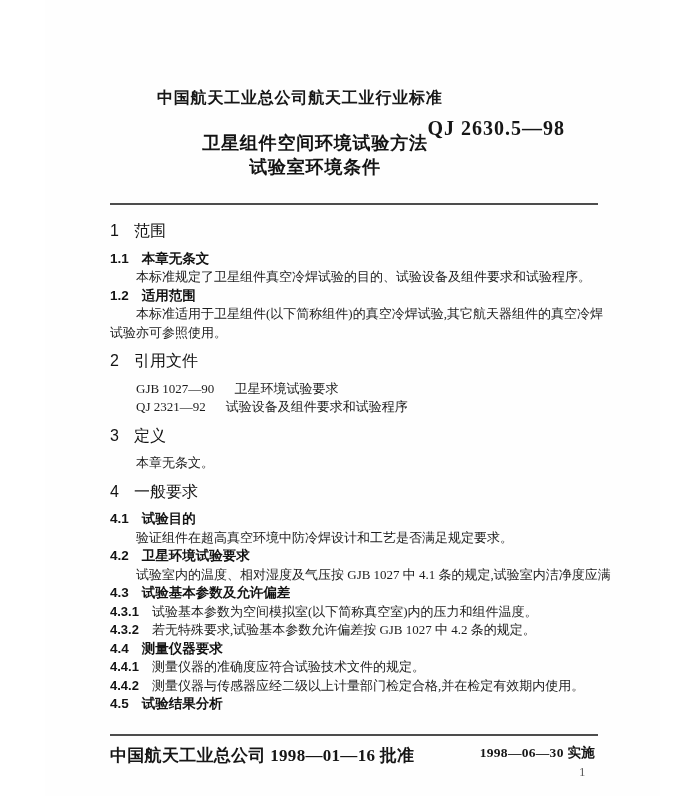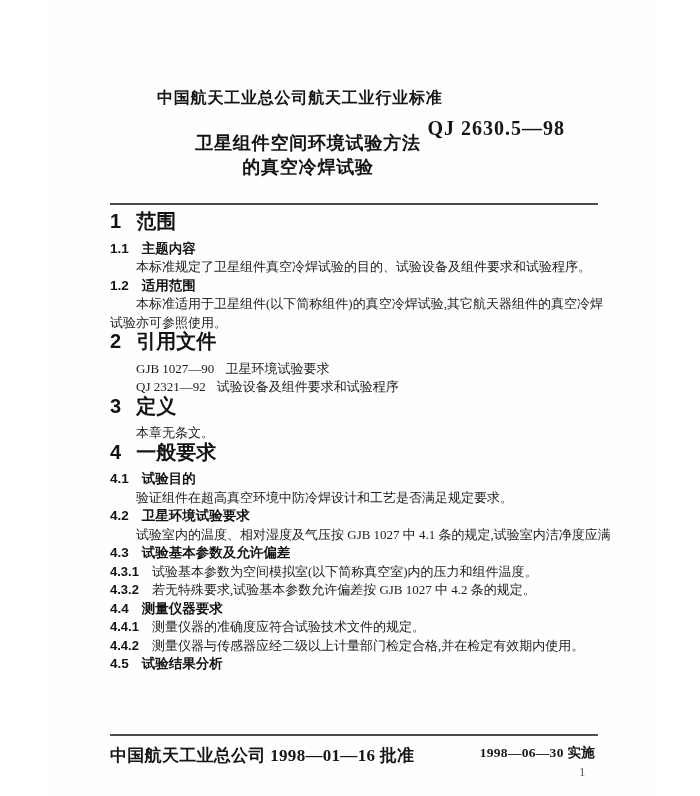--- a/index.html
+++ b/index.html
@@ -19,56 +19,56 @@
     font-weight:bold; font-size:16px; letter-spacing:0.8px;
     color:#161616; white-space:nowrap;
   }
   .doc-number {
     position:absolute; right:135px; top:117px;
     font-family:"Liberation Serif", serif;
     font-weight:bold; font-size:20px; letter-spacing:1px;
     color:#161616; white-space:nowrap;
   }
   .title-block {
-    position:absolute; left:8px; top:131px; width:600px;
+    position:absolute; left:15px; top:131px; width:600px;
     text-align:center;
     font-family:"Liberation Sans", sans-serif;
     font-weight:bold; font-size:18px; letter-spacing:0.8px;
     color:#131313; line-height:24px;
   }
   .rule {
     position:absolute; left:110px; width:488px; height:2px;
     background:#4d4d4d;
   }
   .rule-top { top:203px; }
   .rule-bottom { top:734px; }
   .doc-body {
     position:absolute; left:110px; top:212px; width:489px;
     font-size:13px; color:#1c1c1c;
   }
   .line { line-height:18.5px; white-space:nowrap; }
   .line .num { display:inline-block; }
   .chapter {
     font-family:"Liberation Sans", sans-serif;
-    font-weight:bold; font-size:20px; color:#131313;
-    margin-bottom:9px;
+    font-weight:normal; font-size:16px; color:#131313;
+    margin-top:10px; margin-bottom:9px;
   }
   .chapter .num { margin-right:15px; }
   .sub {
     font-family:"Liberation Sans", sans-serif;
     font-weight:bold; font-size:13.5px; color:#131313;
   }
   .sub .num { margin-right:13px; }
   .clause .num {
     font-family:"Liberation Sans", sans-serif;
     font-weight:bold; color:#131313; margin-right:13px;
   }
   .para.indent { padding-left:26px; }
   .ref { padding-left:26px; }
-  .ref .code { margin-right:11px; }
+  .ref .code { margin-right:20px; }
   .footer-approval {
     position:absolute; left:110px; top:744px;
     font-weight:bold; font-size:17px; letter-spacing:0.3px;
     color:#161616; white-space:nowrap;
   }
   .footer-implementation {
     position:absolute; right:105px; top:744px;
     font-weight:bold; font-size:13.5px; letter-spacing:0.3px;
     color:#161616; white-space:nowrap;
   }
@@ -81,28 +81,28 @@
 <body>
 
 <div class="page"></div>
 
 <div class="org-line">中国航天工业总公司航天工业行业标准</div>
 
 <div class="doc-number">QJ 2630.5—98</div>
 
 <div class="title-block">
   <div>卫星组件空间环境试验方法</div>
-  <div>的真空冷焊试验</div>
+  <div>试验室环境条件</div>
 </div>
 
 <div class="rule rule-top"></div>
 
 <div class="doc-body">
     <div class="line chapter"><span class="num">1</span><span class="txt">范围</span></div>
-    <div class="line sub"><span class="num">1.1</span><span class="txt">主题内容</span></div>
+    <div class="line sub"><span class="num">1.1</span><span class="txt">本章无条文</span></div>
     <div class="line para indent"><span class="txt">本标准规定了卫星组件真空冷焊试验的目的、试验设备及组件要求和试验程序。</span></div>
     <div class="line sub"><span class="num">1.2</span><span class="txt">适用范围</span></div>
     <div class="line para indent"><span class="txt">本标准适用于卫星组件(以下简称组件)的真空冷焊试验,其它航天器组件的真空冷焊</span></div>
     <div class="line para"><span class="txt">试验亦可参照使用。</span></div>
     <div class="line chapter"><span class="num">2</span><span class="txt">引用文件</span></div>
     <div class="line ref"><span class="code">GJB 1027—90</span><span class="txt">卫星环境试验要求</span></div>
     <div class="line ref"><span class="code">QJ 2321—92</span><span class="txt">试验设备及组件要求和试验程序</span></div>
     <div class="line chapter"><span class="num">3</span><span class="txt">定义</span></div>
     <div class="line para indent"><span class="txt">本章无条文。</span></div>
     <div class="line chapter"><span class="num">4</span><span class="txt">一般要求</span></div>

